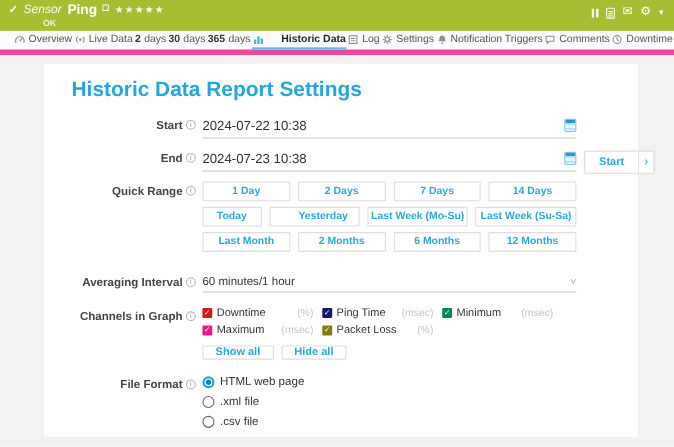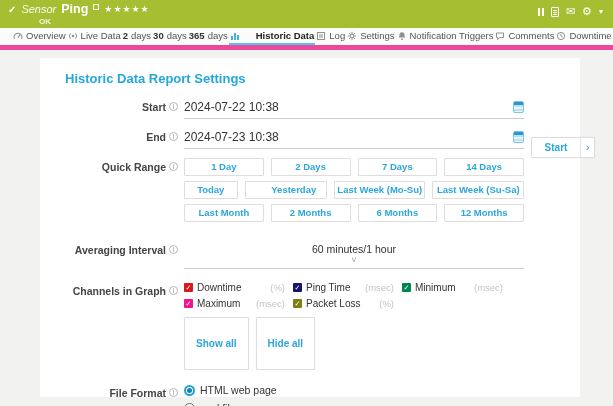--- a/index.html
+++ b/index.html
@@ -37,21 +37,21 @@
   }
   .tab { display: flex; align-items: center; gap: 3px; white-space: nowrap; cursor: pointer; border-bottom: 2px solid transparent; padding: 0 1px; }
   .tab.active { color: #222; border-bottom-color: #55c3ef; font-weight: bold; gap: 16px; }
   .tab .num { font-weight: bold; color: #333; }
   .tab svg { display: block; }
   
   .card {
     position: absolute; left: 40px; top: 58px; width: 540px; height: 339px;
     background: #fff; padding: 13px 0 0 25px;
   }
-  .section-title { color: #25a7da; font-size: 13px; font-weight: bold; margin-bottom: 12px; }
+  .section-title { color: #25a7da; font-size: 19px; font-weight: bold; margin-bottom: 12px; }
   .frow { display: flex; align-items: flex-start; margin-bottom: 9px; }
   .flabel {
     width: 113px; text-align: right; font-size: 10.5px; font-weight: bold;
     color: #444; padding-top: 3px; flex: none;
   }
   .info {
     display: inline-block; width: 9px; height: 9px; border-radius: 50%;
     border: 1px solid #b7b7b7; color: #b7b7b7; font-size: 6.5px; line-height: 8px;
     text-align: center; margin-left: 3px; vertical-align: 2px; font-style: normal;
   }
@@ -68,31 +68,31 @@
   }
   .qr-row { display: flex; gap: 7px; margin-bottom: 5px; }
   .qr-btn {
     flex: 1; height: 18px; background: #fff; border: 1px solid #ddd; border-radius: 1px;
     color: #2ba7db; font-size: 9.5px; font-weight: bold; font-family: "Liberation Sans", sans-serif;
     cursor: pointer; line-height: 16px; text-align: center; white-space: nowrap; overflow: hidden;
   }
   .qr2-1 { flex: .72; } .qr2-2 { flex: .9; padding-left: 16px; } .qr2-3 { flex: 1.25; } .qr2-4 { flex: 1.25; }
   .selectline {
     display: flex; justify-content: space-between; align-items: center;
-    border-bottom: 1px solid #ccc; padding: 2px 0 3px 0; font-size: 10.5px; color: #333; cursor: pointer; flex-direction: column;
+    border-bottom: 1px solid #ccc; padding: 2px 0 3px 0; font-size: 10.5px; color: #333; cursor: pointer;
   }
   .chev { color: #999; font-size: 9px; }
   .chan-row { display: flex; margin-bottom: 5px; }
   .chan { width: 101px; margin-right: 8px; display: flex; align-items: center; gap: 4px; font-size: 10px; cursor: pointer; }
   .cbx { width: 9px; height: 9px; flex: none; color: #fff; font-size: 7px; line-height: 9px; text-align: center; border-radius: 1px; }
   .chan-unit { margin-left: auto; color: #c4c4c4; font-size: 9.5px; }
   .sm-btns { display: flex; gap: 7px; margin-top: 8px; }
   .sm-btn {
     background: #fff; border: 1px solid #ddd; border-radius: 1px; color: #2ba7db;
-    font-size: 10px; font-weight: bold; padding: 20px 11px; cursor: pointer; font-family: "Liberation Sans", sans-serif; text-align: right;
+    font-size: 10px; font-weight: bold; padding: 0 11px; cursor: pointer; font-family: "Liberation Sans", sans-serif; text-align: right;
   }
   .radio-row { display: flex; align-items: center; gap: 5px; margin-bottom: 6px; font-size: 10.5px; cursor: pointer; }
   .radio { width: 11px; height: 11px; border: 1px solid #666; border-radius: 50%; position: relative; background: #fff; flex: none; }
   .radio.sel { border: 2px solid #1fa2d8; }
   .radio.sel .dot { position: absolute; inset: 1px; border-radius: 50%; background: #1b7fb4; }
   
   .run-btn {
     position: absolute; left: 531px; top: 137px; width: 64px; height: 21px;
     background: #fff; border: 1px solid #ddd; border-radius: 1px; display: flex; cursor: pointer;
     box-shadow: 0 0 2px rgba(0,0,0,.05); z-index: 5;

